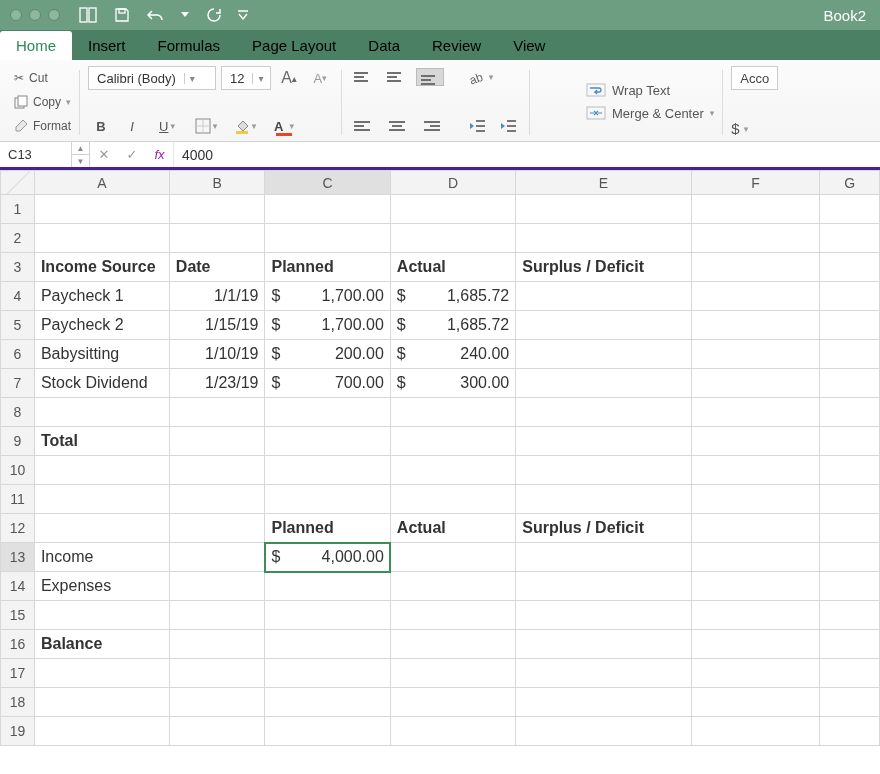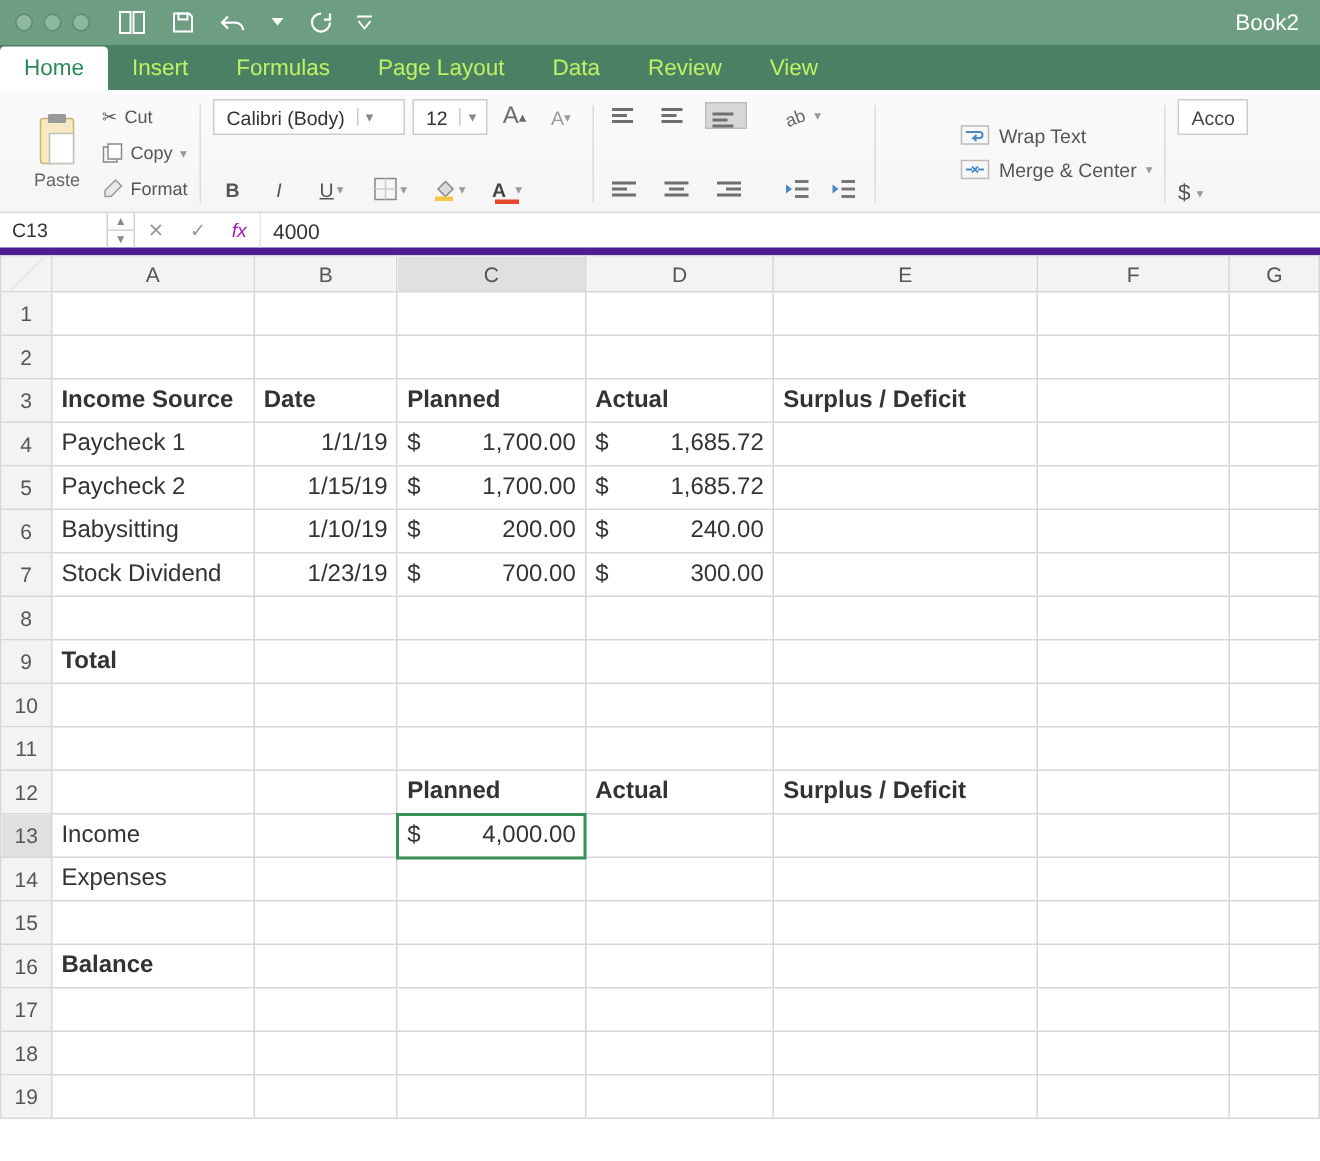--- a/index.html
+++ b/index.html
@@ -25,21 +25,21 @@
   .tabstrip {
     height: 30px;
     background: #4b8065;
     display:flex;
     align-items:flex-end;
     color:#fff;
   }
   .tab {
     padding: 6px 16px 6px 16px;
     font-size:15px;
-    color:#bef264;
+    color:#000000;
     cursor:default;
   }
   .tab.active {
     background:#fff;
     color:#298b58;
     border-top-left-radius:3px;
     border-top-right-radius:3px;
   }
 
   
@@ -91,21 +91,21 @@
   .wrap-merge{ display:flex; flex-direction:column; gap:8px; justify-content:center;}
   .wm-item{ display:flex; align-items:center; gap:6px; font-size:13px; color:#555;margin-left:48px;}
   .acc-box{
     border:1px solid #ccc; background:#fff; height:24px; padding:0 8px; display:flex; align-items:center;
     font-size:13px; color:#444;
   }
   .dollar-row{ display:flex; gap:4px; align-items:center; font-size:15px; color:#555; margin-top:8px;}
 
   
   .fbar-row{
-    height:28px; border-bottom:5px solid #4c1d95; display:flex; align-items:stretch; background:#fff;
+    height:28px; border-bottom:3px solid #4c1d95; display:flex; align-items:stretch; background:#fff;
   }
   .namebox{
     width:72px; border-right:1px solid #d0d0d0; display:flex; align-items:center; padding-left:8px;
     font-size:13px; color:#333;
   }
   .stepper{
     width:18px; display:flex; flex-direction:column; border-right:1px solid #d0d0d0;
   }
   .stepper div{flex:1; display:flex; align-items:center; justify-content:center; font-size:8px; color:#888;}
   .stepper div:first-child{border-bottom:1px solid #d0d0d0;}
@@ -198,28 +198,20 @@
   <div class="tab">Formulas</div>
   <div class="tab">Page Layout</div>
   <div class="tab">Data</div>
   <div class="tab">Review</div>
   <div class="tab">View</div>
 </div>
 
 <div class="ribbon">
 
   <div class="group" style="flex-direction:row; gap:6px;">
-    <div class="big-btn">
-      <svg width="28" height="36" viewBox="0 0 28 36">
-          <rect x="3" y="4" width="22" height="30" rx="2" fill="#f7e9c1" stroke="#c9b478"></rect>
-          <rect x="8" y="1" width="12" height="6" rx="1" fill="#9a9a9a"></rect>
-          <rect x="9" y="14" width="16" height="20" fill="#fff" stroke="#c0c0c0"></rect>
-        </svg>
-      <span class="lbl">Paste</span>
-    </div>
     <div class="clip-stack">
       <div class="mini-btn">
         <span>✂</span>
         <span>Cut</span>
       </div>
       <div class="mini-btn">
         <span>
           <svg width="14" height="14">
               <rect x="1" y="3" width="9" height="10" fill="none" stroke="#888"></rect>
               <rect x="4" y="1" width="9" height="10" fill="#fff" stroke="#888"></rect>

